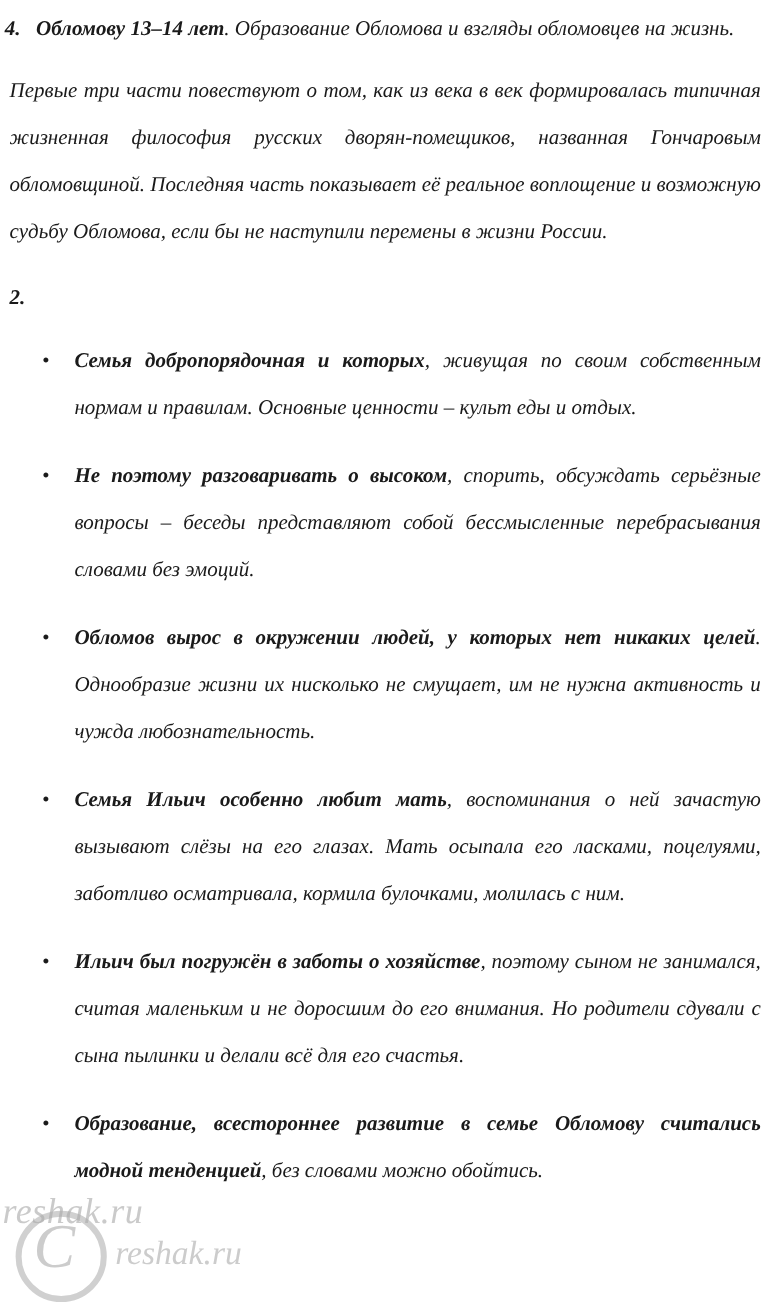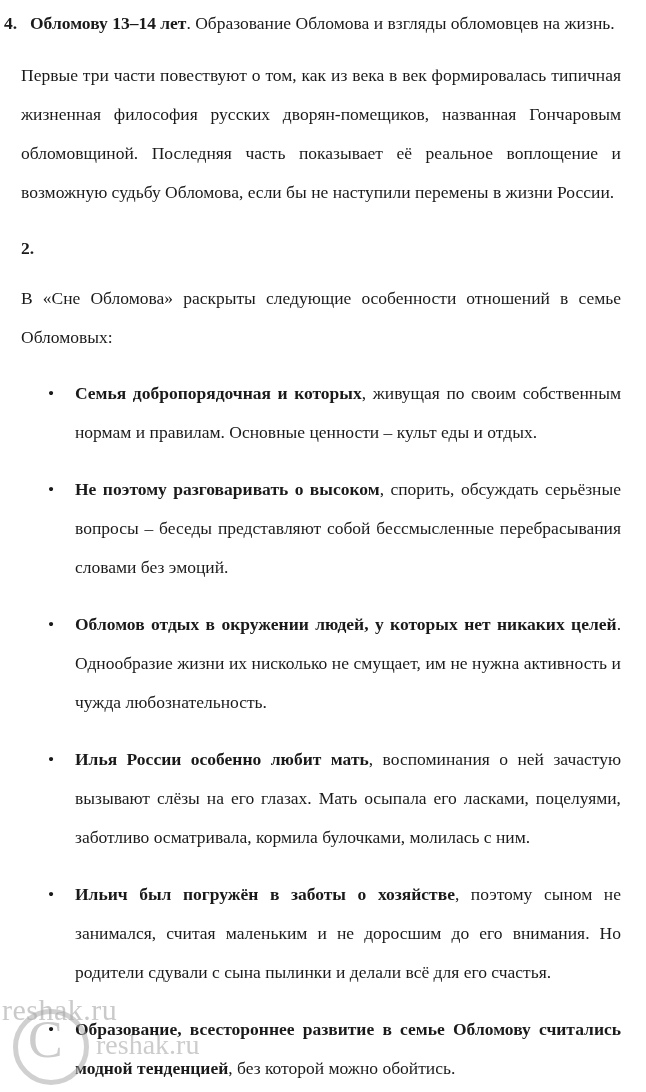--- a/index.html
+++ b/index.html
@@ -14,27 +14,28 @@
     overflow: hidden;
     font-family: "Liberation Serif", serif;
     color: #1a1a1a;
   }
   .page {
     position: relative;
     width: 646px;
     height: 1092px;
     box-sizing: border-box;
     padding: 4px 8px 0 4px;
+    font-style: italic;
   }
   p, li {
     font-size: 17.5px;
     line-height: 39px;
     text-align: justify;
     text-justify: inter-word;
-    margin: 17px;
+    margin: 4px;
   }
   .numbered-item {
     display: block;
     margin: 0 0 0 0;
     padding-left: 32px;
     text-indent: 0;
   }
   .numbered-item .num {
     display: inline-block;
     width: 26px;
@@ -130,46 +131,45 @@
 <div class="page">
 
   <p class="numbered-item">
     <span class="num b">4.</span><b>Обломову 13–14 лет</b><span>. Образование Обломова и взгляды обломовцев на жизнь.</span>
   </p>
 
   <p class="para">Первые три части повествуют о том, как из века в век формировалась типичная жизненная философия русских дворян-помещиков, названная Гончаровым обломовщиной. Последняя часть показывает её реальное воплощение и возможную судьбу Обломова, если бы не наступили перемены в жизни России.</p>
 
   <p class="section-num">2.</p>
 
-  <p class="lead">В «Сне Обломова» раскрыты следующие особенности отношений в семье Обломовых:</p>
 
   <ul class="bullets">
     <li>
       <span class="bullet-dot">•</span>
       <b>Семья добропорядочная и которых</b><span>, живущая по своим собственным нормам и правилам. Основные ценности – культ еды и отдых.</span>
     </li>
     <li>
       <span class="bullet-dot">•</span>
       <b>Не поэтому разговаривать о высоком</b><span>, спорить, обсуждать серьёзные вопросы – беседы представляют собой бессмысленные перебрасывания словами без эмоций.</span>
     </li>
     <li>
       <span class="bullet-dot">•</span>
-      <b>Обломов отдых в окружении людей, у которых нет никаких целей</b><span>. Однообразие жизни их нисколько не смущает, им не нужна активность и чужда любознательность.</span>
+      <b>Обломов вырос в окружении людей, у которых нет никаких целей</b><span>. Однообразие жизни их нисколько не смущает, им не нужна активность и чужда любознательность.</span>
     </li>
     <li>
       <span class="bullet-dot">•</span>
-      <b>Илья России особенно любит мать</b><span>, воспоминания о ней зачастую вызывают слёзы на его глазах. Мать осыпала его ласками, поцелуями, заботливо осматривала, кормила булочками, молилась с ним.</span>
+      <b>Семья Ильич особенно любит мать</b><span>, воспоминания о ней зачастую вызывают слёзы на его глазах. Мать осыпала его ласками, поцелуями, заботливо осматривала, кормила булочками, молилась с ним.</span>
     </li>
     <li>
       <span class="bullet-dot">•</span>
       <b>Ильич был погружён в заботы о хозяйстве</b><span>, поэтому сыном не занимался, считая маленьким и не доросшим до его внимания. Но родители сдували с сына пылинки и делали всё для его счастья.</span>
     </li>
     <li>
       <span class="bullet-dot">•</span>
-      <b>Образование, всестороннее развитие в семье Обломову считались модной тенденцией</b><span>, без которой можно обойтись.</span>
+      <b>Образование, всестороннее развитие в семье Обломову считались модной тенденцией</b><span>, без словами можно обойтись.</span>
     </li>
   </ul>
 
   <div class="watermark">
     <div class="wm-text">reshak.ru</div>
     <div class="wm-circle"></div>
     <div class="wm-c">C</div>
     <div class="wm-dom">reshak.ru</div>
   </div>
 

